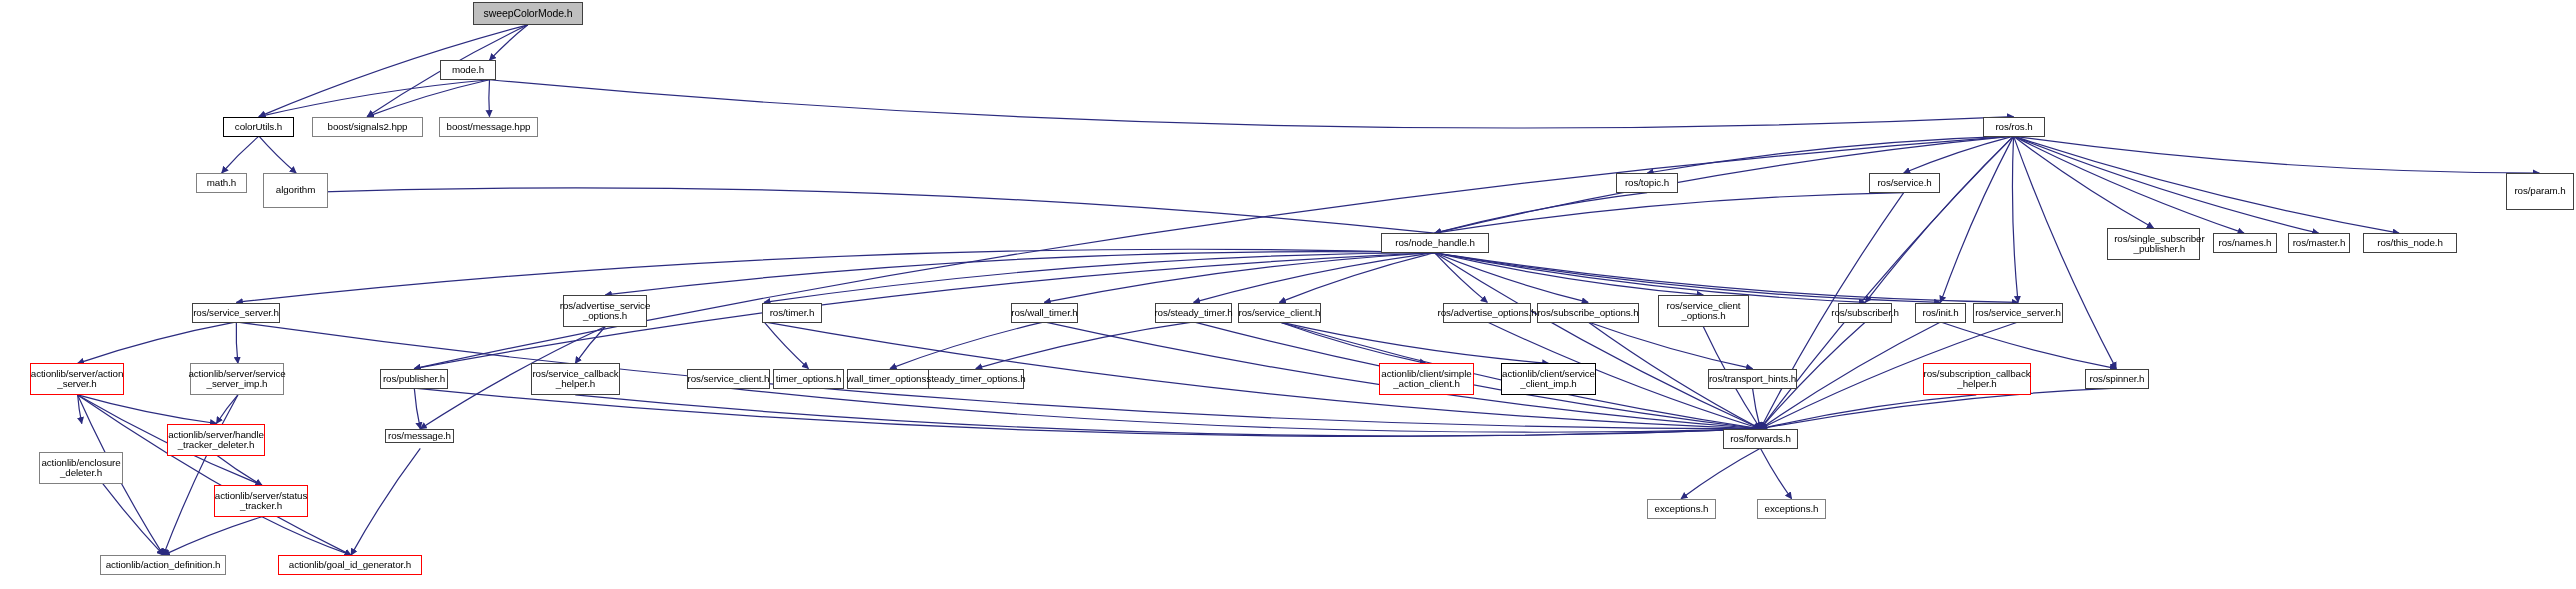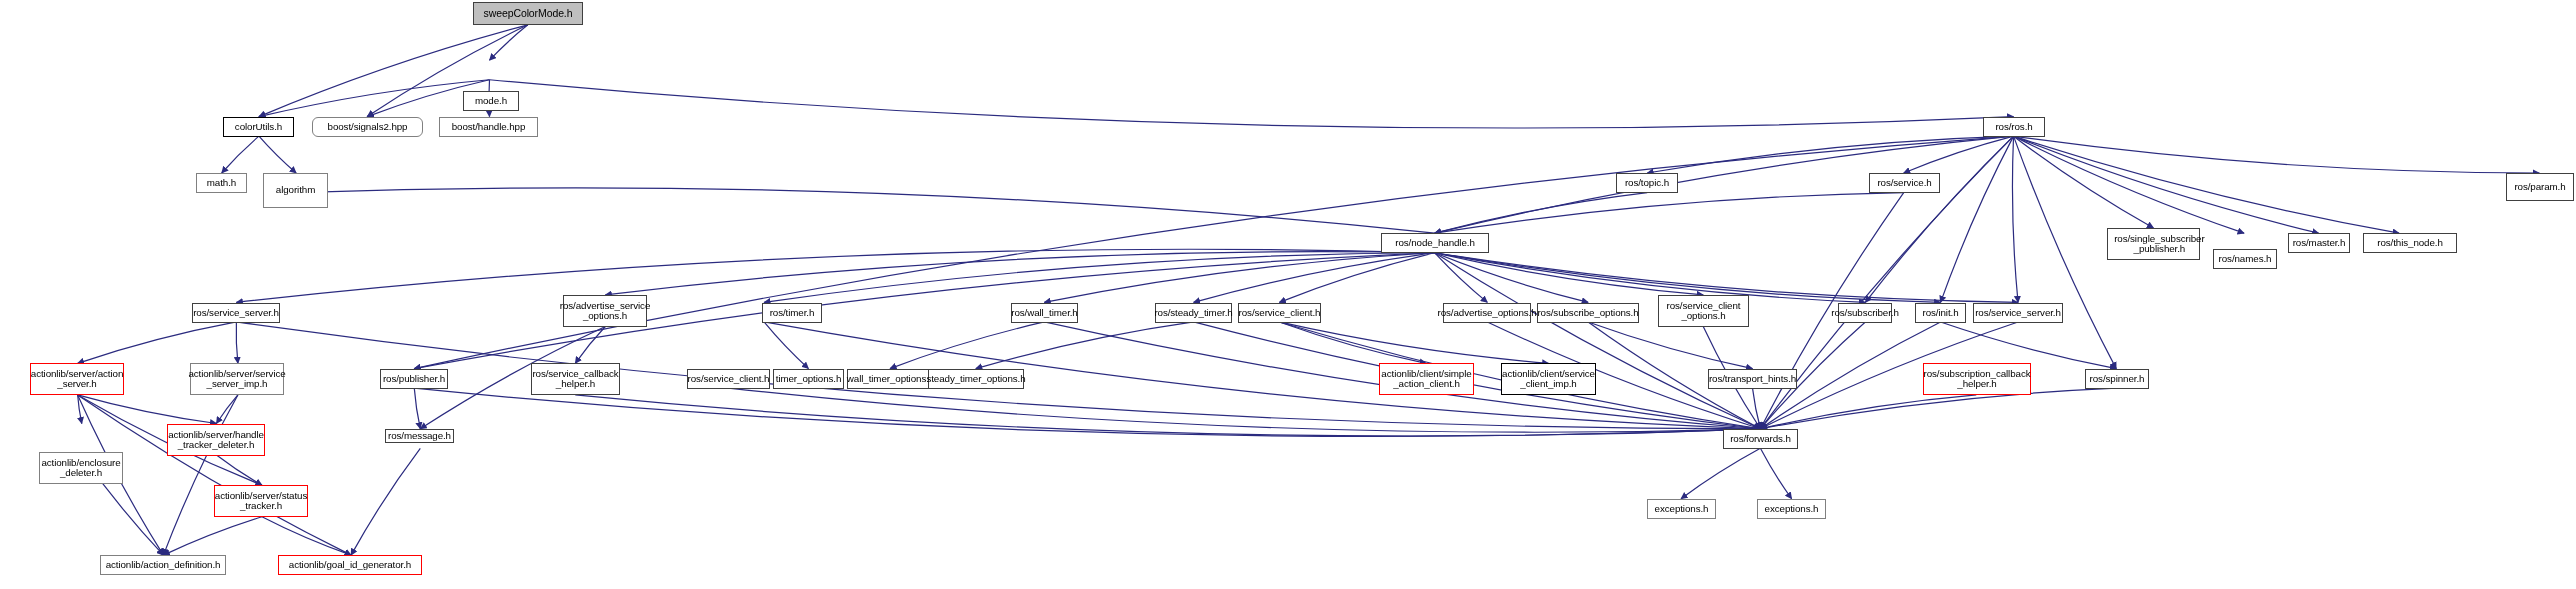--- a/index.html
+++ b/index.html
@@ -150,34 +150,34 @@
         <path d="M 315.5 525 Q 258.5 628.0 216.5 738" fill="none" stroke="#2b2b7f" stroke-width="1.6" marker-end="url(#arrow)"></path>
         <path d="M 287 605 Q 315.9 627.1 347.5 645" fill="none" stroke="#2b2b7f" stroke-width="1.6" marker-end="url(#arrow)"></path>
         <path d="M 347.5 687 Q 280.2 707.9 216.5 738" fill="none" stroke="#2b2b7f" stroke-width="1.6" marker-end="url(#arrow)"></path>
         <path d="M 347.5 687 Q 405.0 716.6 466 738" fill="none" stroke="#2b2b7f" stroke-width="1.6" marker-end="url(#arrow)"></path>
         <path d="M 108 605 Q 157.6 675.3 216.5 738" fill="none" stroke="#2b2b7f" stroke-width="1.6" marker-end="url(#arrow)"></path>
         <path d="M 558 596 Q 507.0 663.8 466 738" fill="none" stroke="#2b2b7f" stroke-width="1.6" marker-end="url(#arrow)"></path>
       </g>
   </svg>
   <div id="nodes">
       <div class="node root" style="left: 473px; top: 2.3px; width: 110px; height: 22.6px;">sweepColorMode.h</div>
-      <div class="node dark" style="left: 463px; top: 60px; width: 56px; height: 19.6px; margin-top: 31px;">mode.h</div>
+      <div class="node dark" style="left: 440px; top: 60px; width: 56px; height: 19.6px;">mode.h</div>
       <div class="node bold" style="left: 223px; top: 117px; width: 71px; height: 19.6px;">colorUtils.h</div>
-      <div class="node" style="left: 312px; top: 117px; width: 111px; height: 19.6px; border-radius: 6px;">boost/signals2.hpp</div>
-      <div class="node" style="left: 439px; top: 117px; width: 99px; height: 19.6px;">boost/handle.hpp</div>
+      <div class="node" style="left: 312px; top: 117px; width: 111px; height: 19.6px;">boost/signals2.hpp</div>
+      <div class="node" style="left: 439px; top: 117px; width: 99px; height: 19.6px;">boost/message.hpp</div>
       <div class="node" style="left: 196px; top: 173px; width: 51px; height: 19.6px;">math.h</div>
       <div class="node" style="left: 263px; top: 173px; width: 65px; height: 35px;">algorithm</div>
       <div class="node dark" style="left: 1983px; top: 117px; width: 62px; height: 19.6px;">ros/ros.h</div>
       <div class="node dark" style="left: 1616px; top: 173px; width: 62px; height: 19.6px;">ros/topic.h</div>
       <div class="node dark" style="left: 1869px; top: 173px; width: 71px; height: 19.6px;">ros/service.h</div>
-      <div class="node dark" style="left: 2506px; top: 173px; width: 68px; height: 28px;">ros/param.h</div>
+      <div class="node dark" style="left: 2506px; top: 173px; width: 68px; height: 37px;">ros/param.h</div>
       <div class="node dark" style="left: 1381px; top: 233px; width: 108px; height: 19.6px;">ros/node_handle.h</div>
       <div class="node dark" style="left: 2107px; top: 228px; width: 93px; height: 32px; padding-left: 14px;">ros/single_subscriber
 _publisher.h</div>
-      <div class="node dark" style="left: 2213px; top: 233px; width: 64px; height: 19.6px; margin-top: 16px;">ros/names.h</div>
+      <div class="node dark" style="left: 2213px; top: 233px; width: 64px; height: 19.6px;">ros/names.h</div>
       <div class="node dark" style="left: 2288px; top: 233px; width: 62px; height: 19.6px;">ros/master.h</div>
       <div class="node dark" style="left: 2363px; top: 233px; width: 94px; height: 19.6px;">ros/this_node.h</div>
       <div class="node dark" style="left: 192px; top: 303px; width: 88px; height: 19.6px;">ros/service_server.h</div>
       <div class="node dark" style="left: 563px; top: 295px; width: 84px; height: 32px;">ros/advertise_service
 _options.h</div>
       <div class="node dark" style="left: 734px; top: 303px; width: 60px; height: 19.6px; margin-left: 28px;">ros/timer.h</div>
       <div class="node dark" style="left: 1011px; top: 303px; width: 67px; height: 19.6px;">ros/wall_timer.h</div>
       <div class="node dark" style="left: 1155px; top: 303px; width: 77px; height: 19.6px;">ros/steady_timer.h</div>
       <div class="node dark" style="left: 1238px; top: 303px; width: 83px; height: 19.6px;">ros/service_client.h</div>
       <div class="node dark" style="left: 1443px; top: 303px; width: 88px; height: 19.6px;">ros/advertise_options.h</div>

